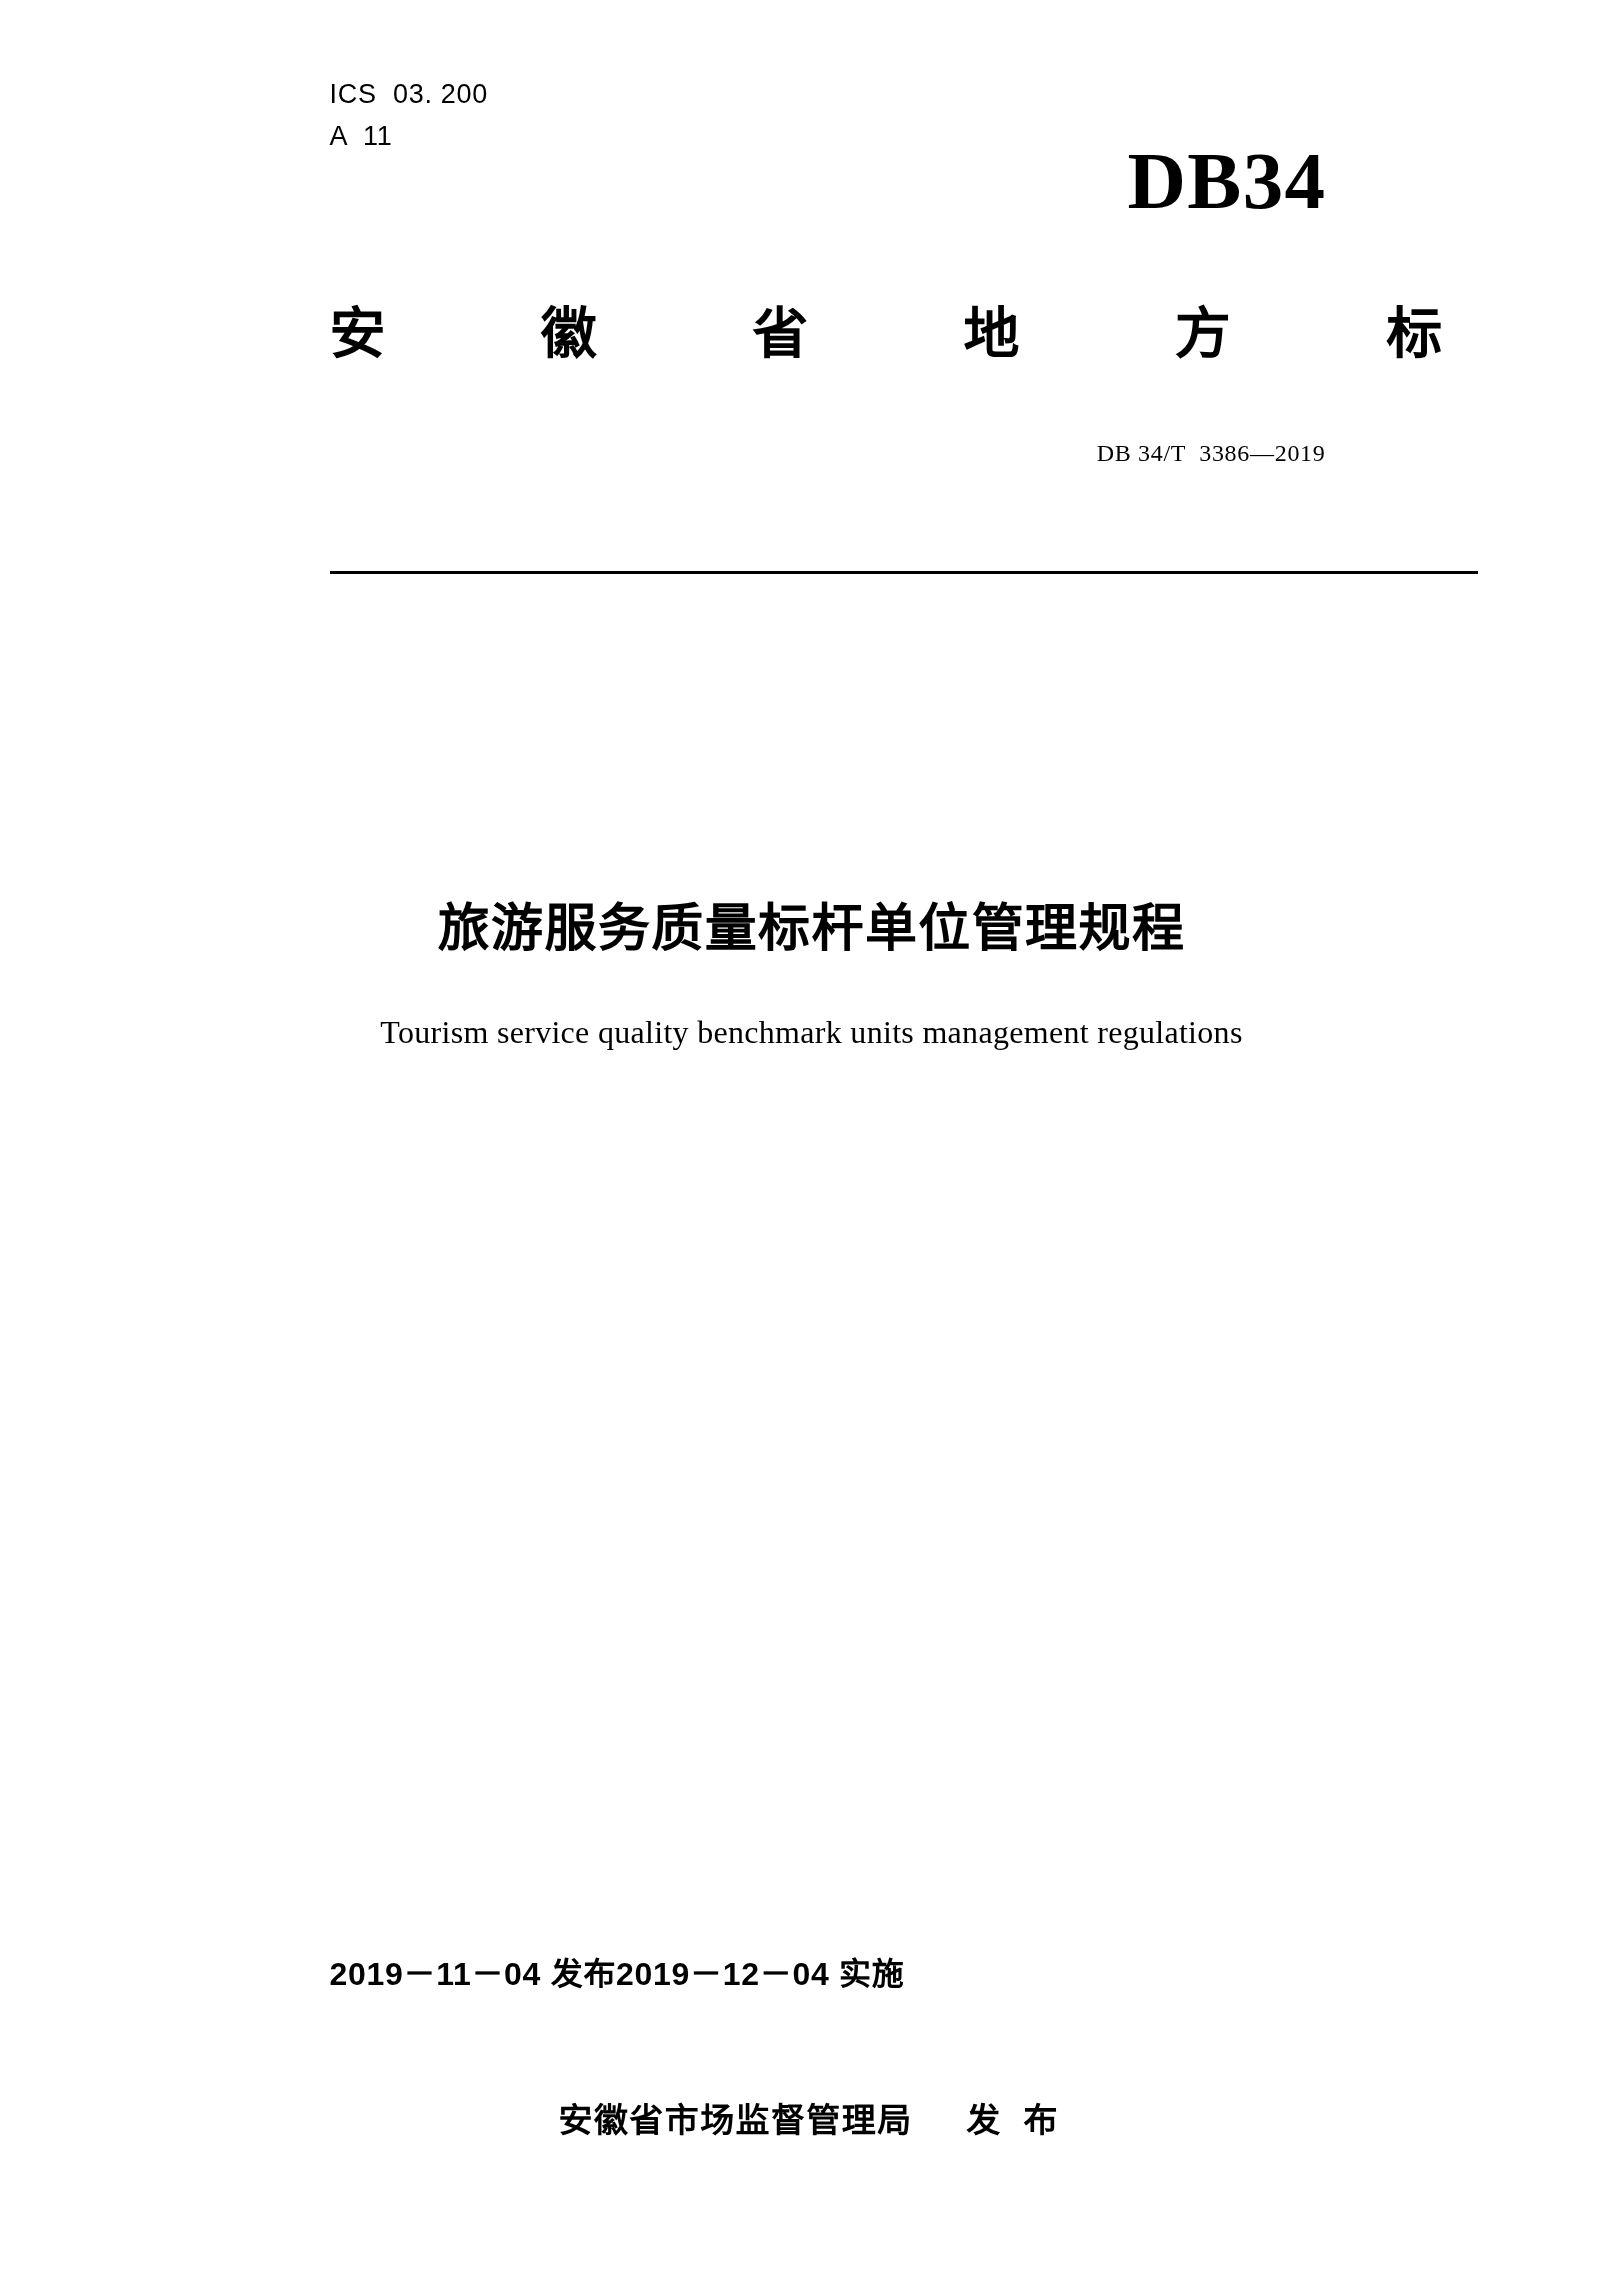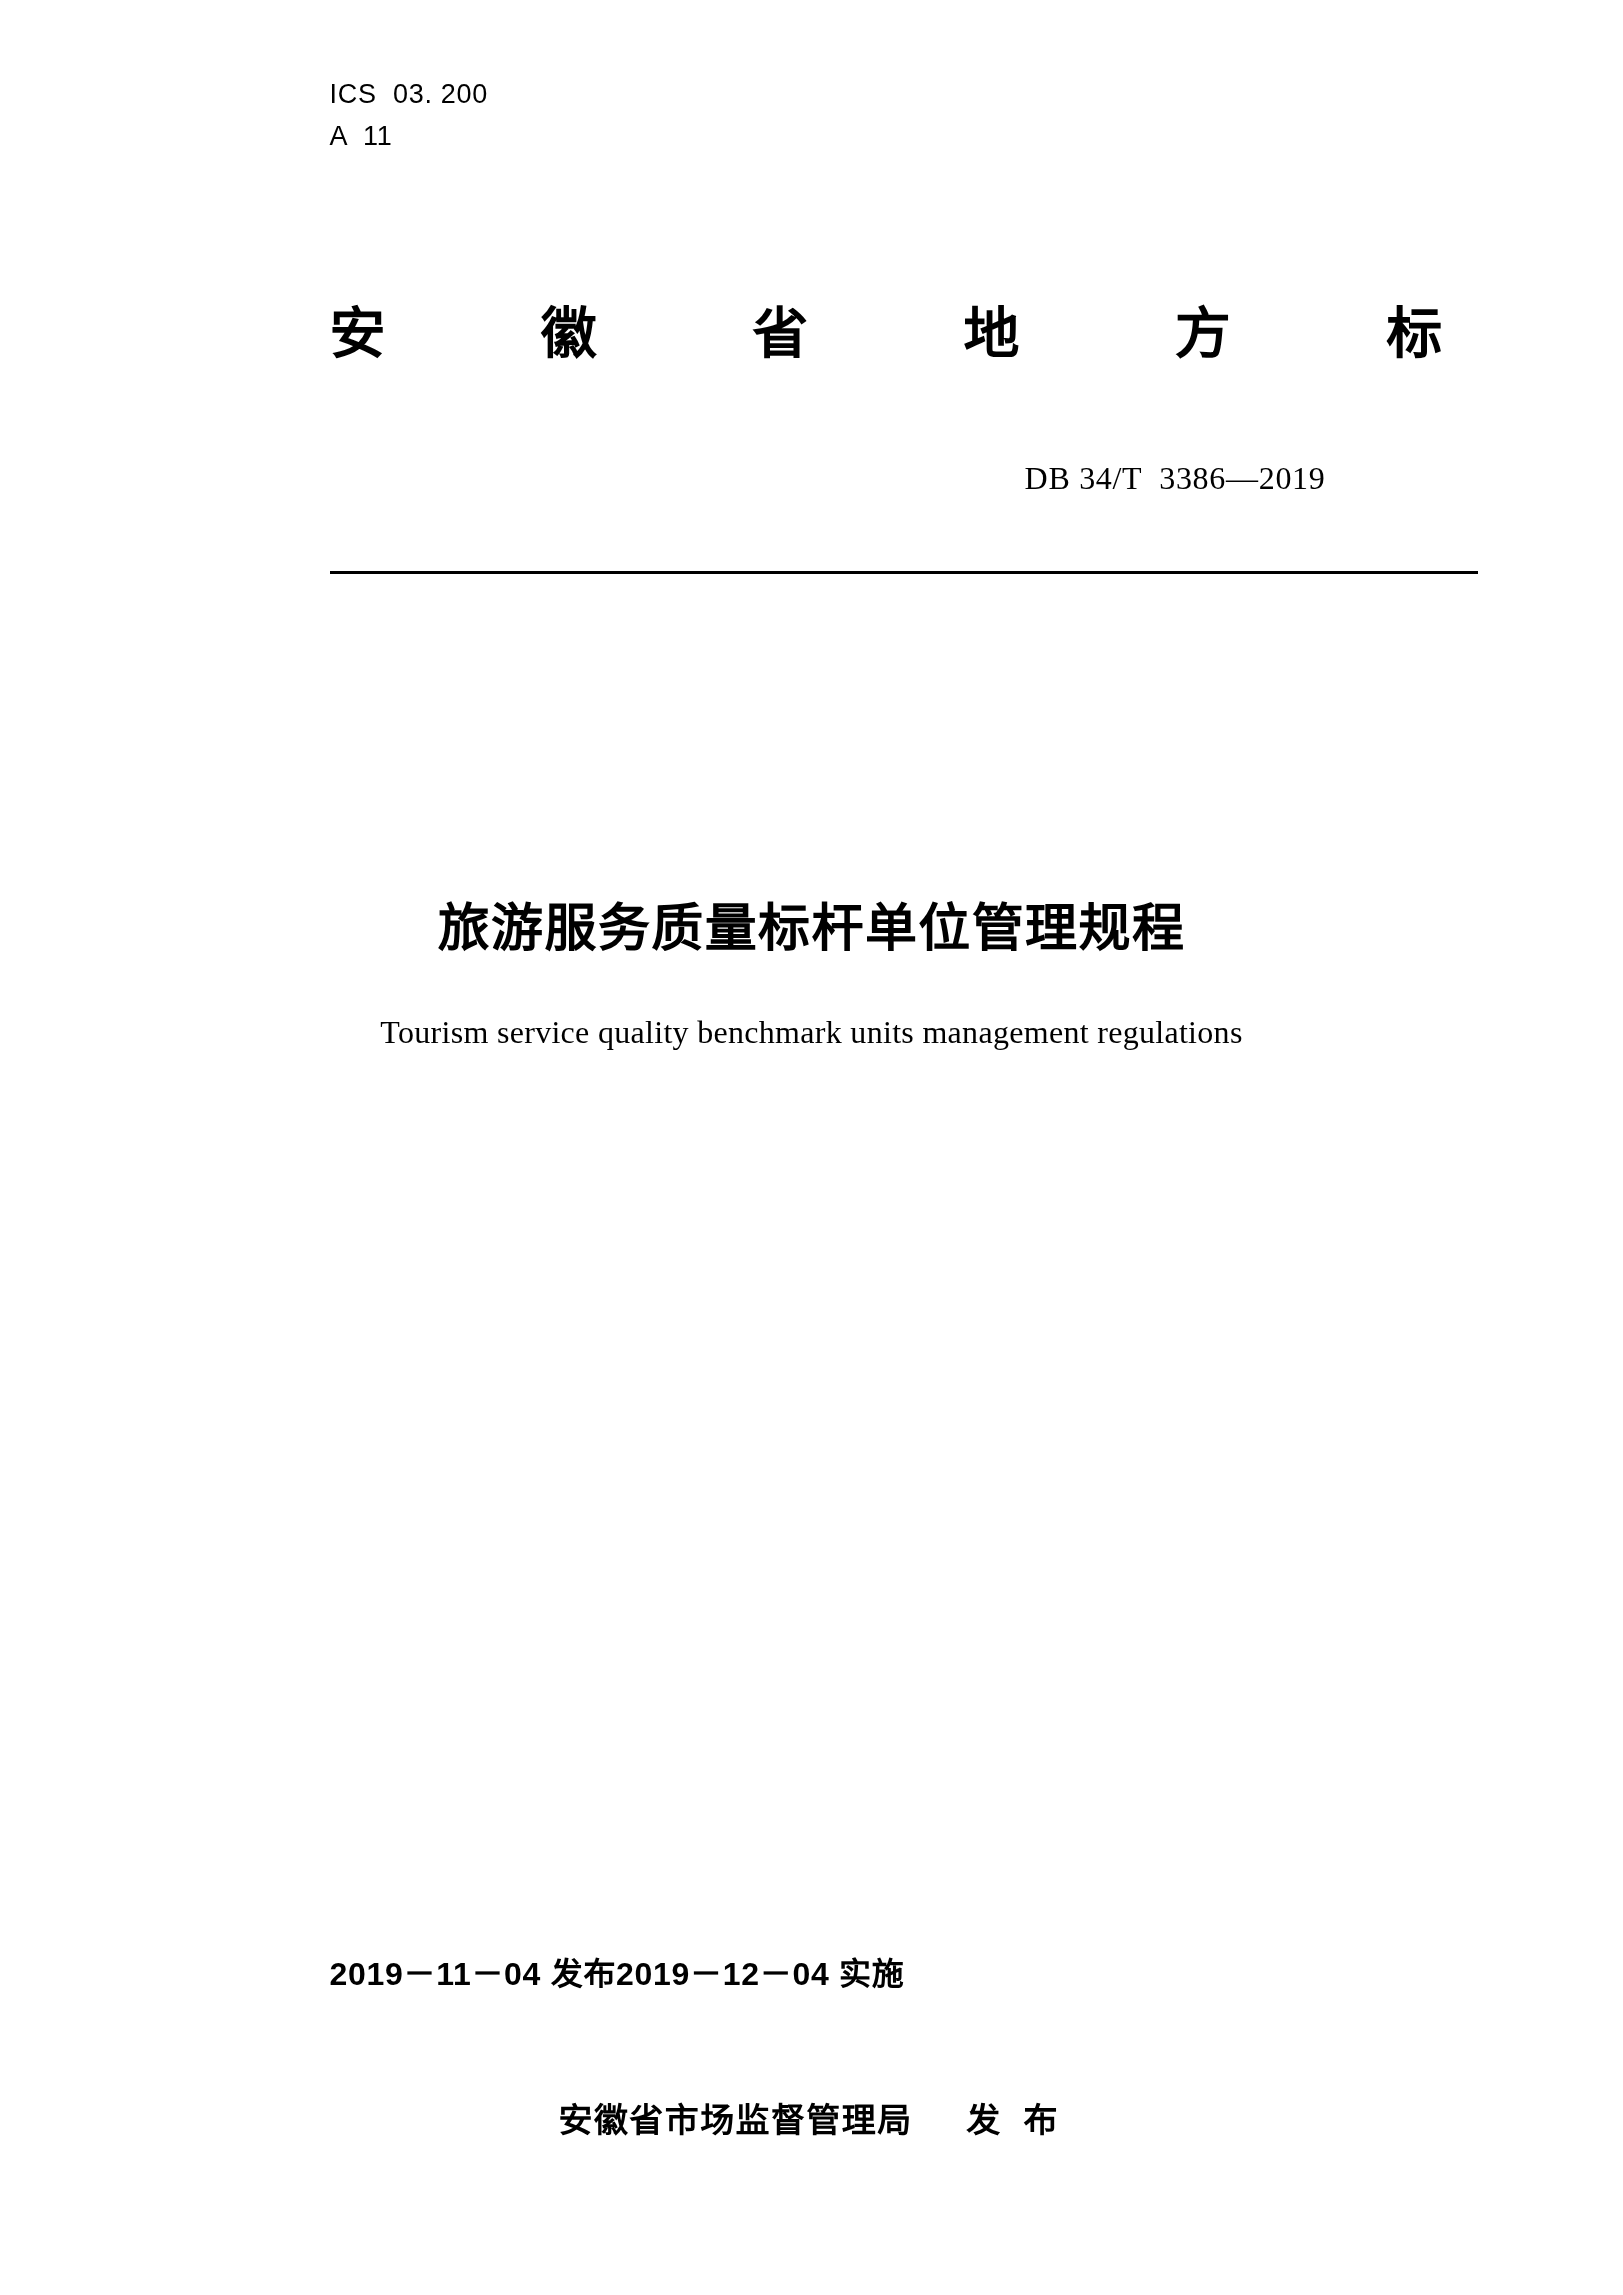--- a/index.html
+++ b/index.html
@@ -60,23 +60,23 @@
     justify-content: space-between;
     letter-spacing: 0;
   }
   .standard-title-cn span {
     display: inline-block;
   }
 
   .standard-code {
     position: absolute;
     right: 152px;
-    top: 460px;
+    top: 440px;
     font-family: "Liberation Serif", "DejaVu Serif", serif;
-    font-size: 32px;
+    font-size: 24px;
     letter-spacing: 0.7px;
     white-space: pre;
   }
 
   .rule-line {
     position: absolute;
     left: 184px;
     top: 571px;
     width: 1324px;
     height: 2.7px;
@@ -142,20 +142,21 @@
 </head>
 <body>
 
 <div class="page">
 
   <div class="ics-block">
     <div class="ics-line">ICS  03. 200</div>
     <div class="ics-line">A  11</div>
   </div>
 
+  <div class="db-mark">DB34</div>
 
   <div class="standard-title-cn">
     <span>安</span>
     <span>徽</span>
     <span>省</span>
     <span>地</span>
     <span>方</span>
     <span>标</span>
     <span>准</span>
   </div>

